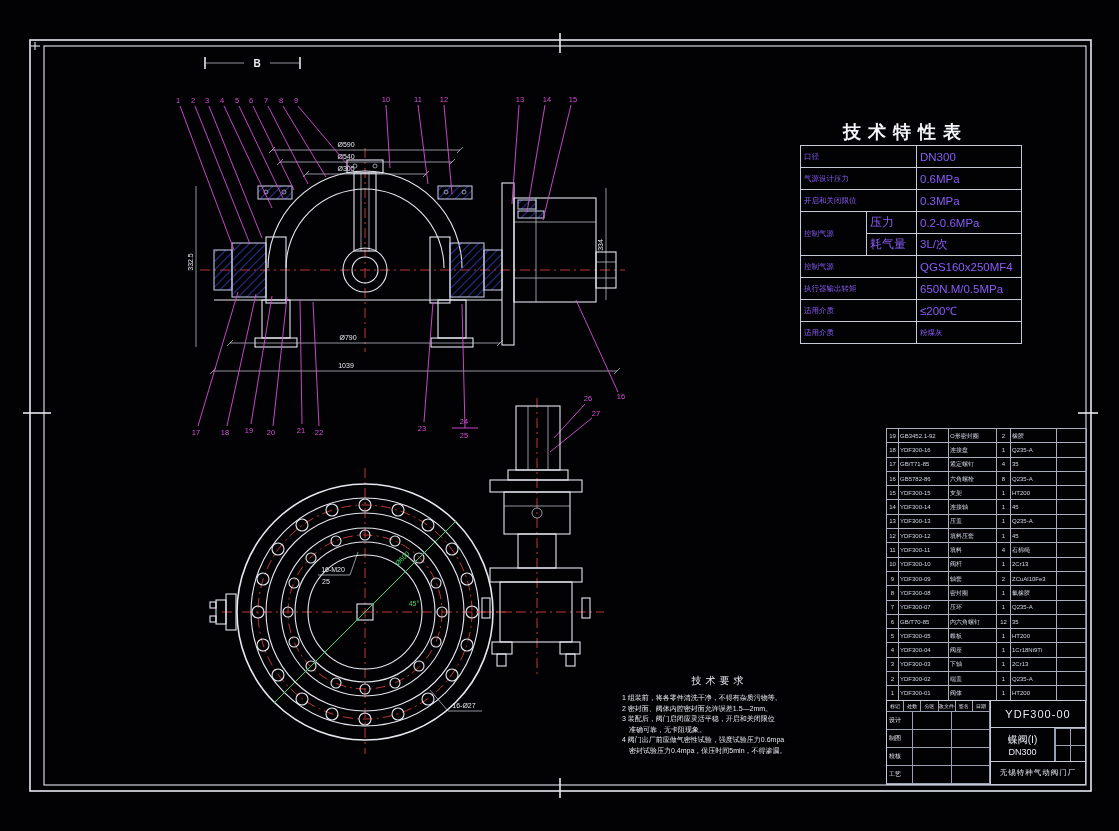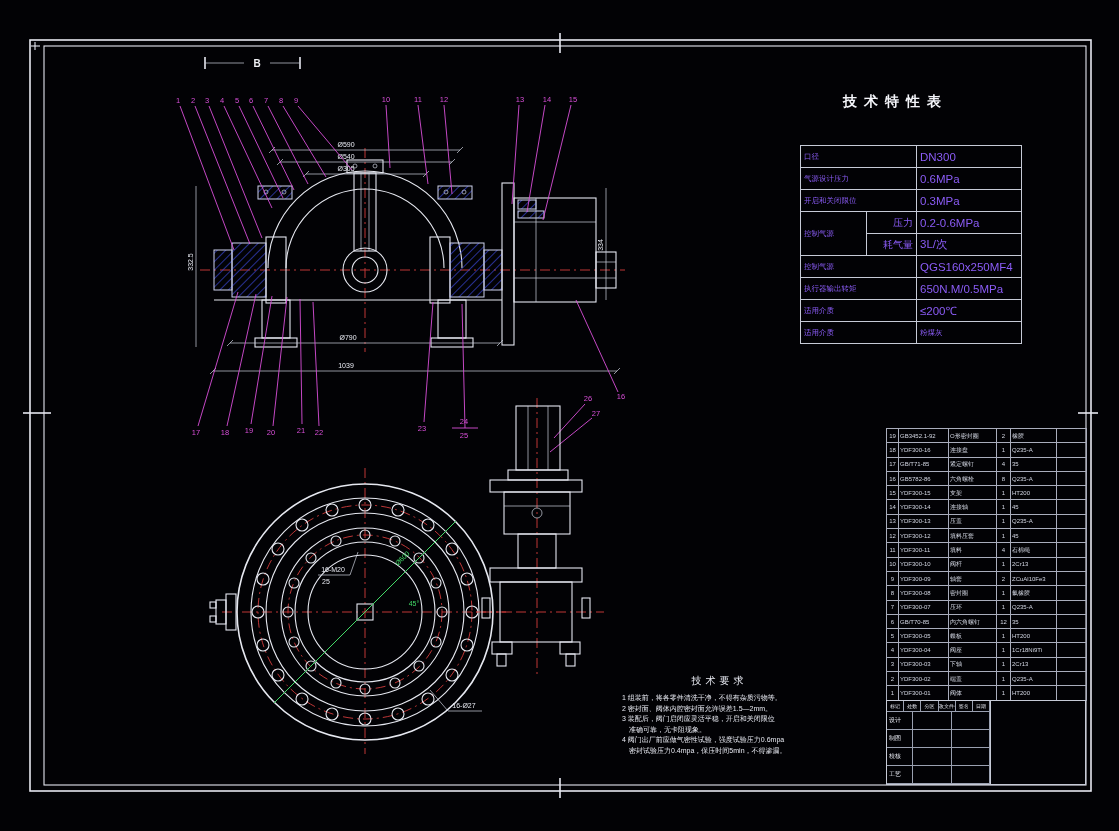--- a/index.html
+++ b/index.html
@@ -15,25 +15,25 @@
   .sr{stroke:#d43c3c;fill:none;stroke-width:0.9;stroke-dasharray:10 4 2 4;}
   .sm{stroke:#d94fd9;fill:none;stroke-width:0.9;}
   .sg{stroke:#43d968;fill:none;stroke-width:1;}
   .sd{stroke:#cfd3df;fill:none;stroke-width:0.7;}
   text.dim{fill:#e9ebf3;font-size:7px;text-anchor:middle;}
   text.mg{fill:#d94fd9;font-size:7.5px;text-anchor:middle;}
   text.gr{fill:#43d968;font-size:7px;text-anchor:middle;}
   text.bmark{fill:#f0f1f5;font-size:10px;text-anchor:middle;font-weight:bold;}
 
   
-  .spec-title{position:absolute;left:843px;top:93px;color:#f4f5fa;font-size:14px;letter-spacing:7px;font-weight:bold;white-space:nowrap;}
+  .spec-title{position:absolute;left:843px;top:120px;color:#f4f5fa;font-size:18px;letter-spacing:7px;font-weight:bold;white-space:nowrap;}
   table.spec{position:absolute;left:800px;top:145px;width:221px;border-collapse:collapse;table-layout:fixed;color:#8b5cf6;}
   table.spec td{border:1px solid #c6cad6;height:21px;padding:0 3px;overflow:hidden;white-space:nowrap;}
   table.spec td.lbl{font-size:7.5px;}
-  table.spec td.sub{font-size:10px;text-align:right;}
+  table.spec td.sub{font-size:12px;text-align:left;}
   table.spec td.val{font-size:11.5px;}
 
   
   .techreq{position:absolute;left:622px;top:630px;width:195px;color:#e8eaf2;margin-top:44px;}
   .techreq .tr-title{font-size:10px;text-align:center;letter-spacing:4px;margin-bottom:5px;}
   .techreq .tr-line{font-size:7px;line-height:1.5;white-space:pre;}
 
   
   table.bom{position:absolute;left:886px;top:428px;width:200px;border-collapse:collapse;table-layout:fixed;color:#d3d7e3;}
   table.bom td{border:1px solid #a9adbc;font-size:6px;line-height:1;height:13.3px;padding:0 1px;overflow:hidden;white-space:nowrap;}
@@ -610,15 +610,31 @@
     <span class="tb-role-cell"></span>
   </div>
 
   <div class="tb-role-row">
     <span class="tb-role-lbl">工艺</span>
     <span class="tb-role-cell"></span>
     <span class="tb-role-cell"></span>
   </div>
 </div>
   </div>
+  <div class="tb-right">
+    <div class="tb-no">YDF300-00</div>
+    <div class="tb-mid">
+      <div class="tb-prod">
+        <div class="p1">蝶阀(Ⅰ)</div>
+        <div class="p2">DN300</div>
+      </div>
+      <div class="tb-grid">
+        <div></div>
+            <div></div>
+            <div></div>
+            <div></div>
+      </div>
+    </div>
+    <div class="tb-co">无锡特种气动阀门厂</div>
+  </div>
 </div>
 
 </div>
 
 </body></html>

